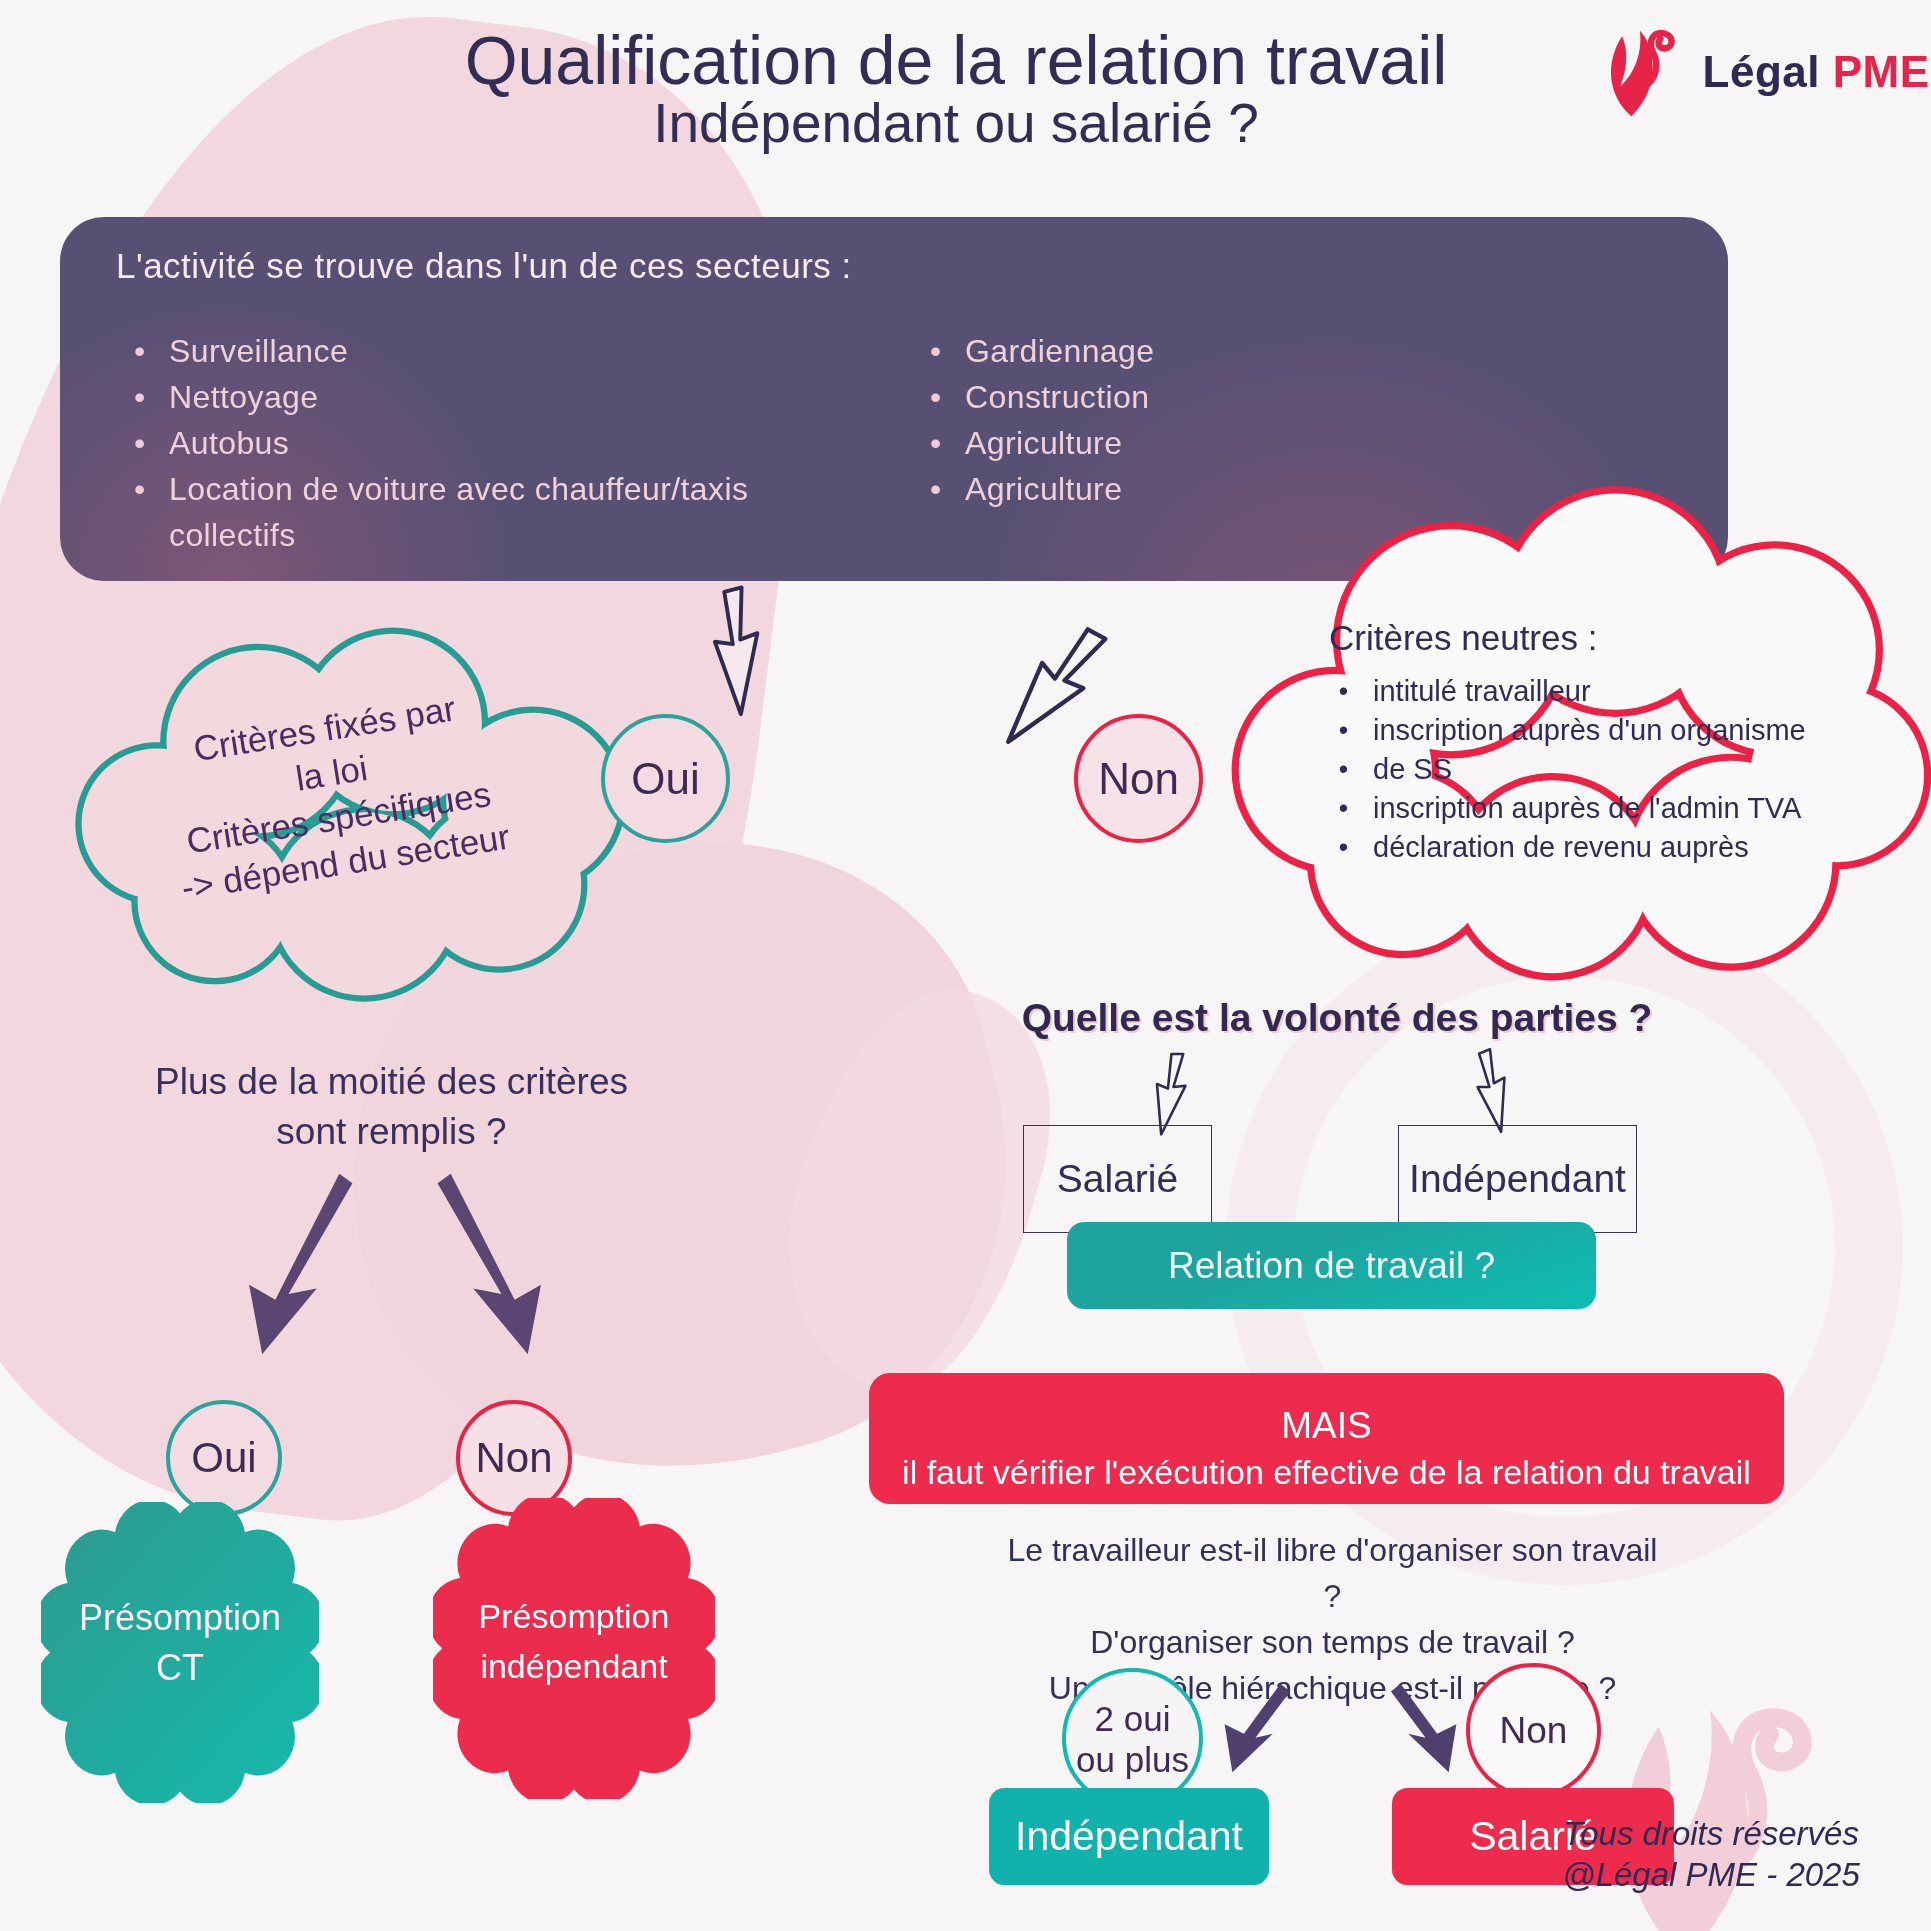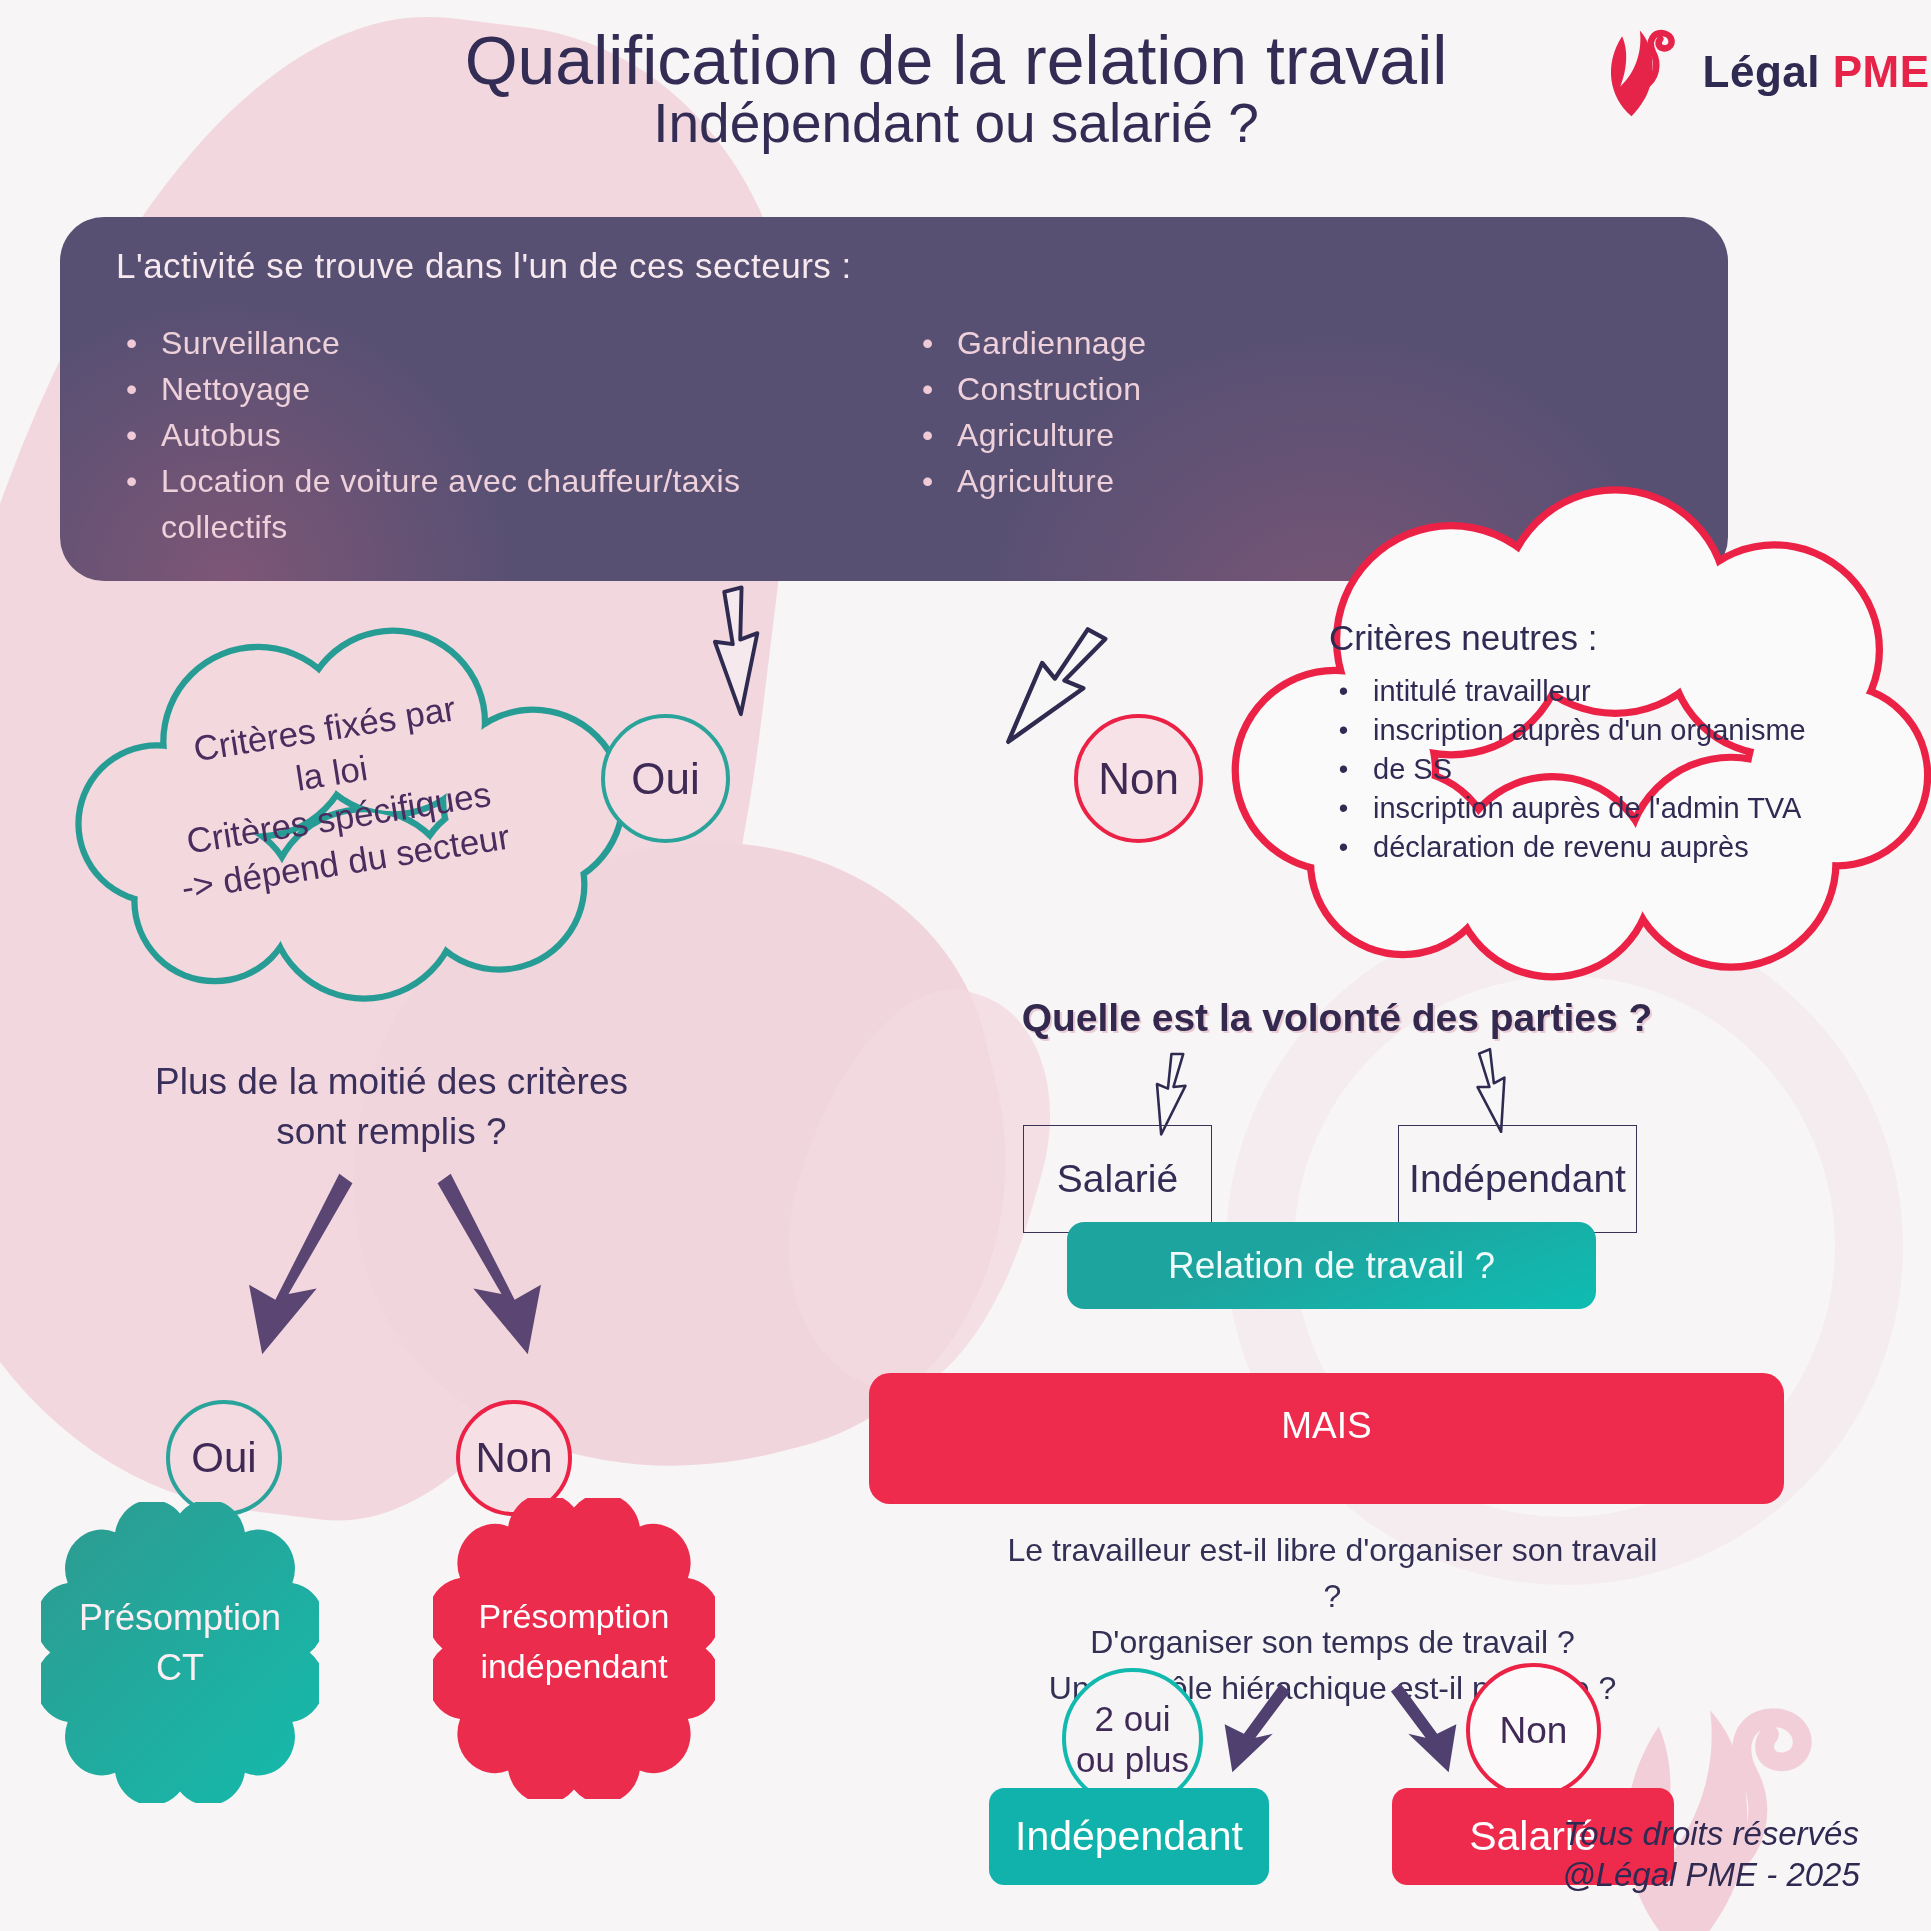--- a/index.html
+++ b/index.html
@@ -27,21 +27,21 @@
   .logo-text{font-size:44px;font-weight:700;color:#2f2a52;letter-spacing:0.5px;}
   .logo-text .accent{color:#e62349;}
 
   
   .sectors{left:60px;top:217px;width:1668px;height:364px;border-radius:44px;
     background-color:#575073;
     background-image:
       radial-gradient(ellipse 415px 406px at 10% 100%, rgba(164,92,122,.50), rgba(164,92,122,0) 70%),
       radial-gradient(ellipse 502px 415px at 76% 110%, rgba(164,92,122,.42), rgba(164,92,122,0) 70%);}
   .sectors-heading{position:absolute;left:56px;top:29px;font-size:35px;color:#f7e9ee;letter-spacing:0.5px;}
-  .sector-list{position:absolute;top:95px;margin:8px;padding:0;list-style:none;
+  .sector-list{position:absolute;top:95px;margin:16px;padding:0;list-style:none;
     font-size:32px;line-height:46px;color:#efd1db;letter-spacing:0.4px;}
   .sector-list.colL{left:56px;width:657px;}
   .sector-list.colR{left:852px;width:792px;}
   .sector-list li{position:relative;padding-left:37px;}
   .sector-list li::before{content:"•";position:absolute;left:1.9px;color:#f0cbd7;}
 
   
   .cloud{overflow:visible;}
   .law-cloud-wrap{left:60px;top:626px;width:565px;height:381px;}
   .law-text{position:absolute;left:29px;top:79px;width:492px;text-align:center;
@@ -283,20 +283,21 @@
     </svg>
     <div class="blob-label" style="font-size:34px;">
       <div>Présomption</div>
       <div>indépendant</div>
     </div>
   </div>
 
   <div class="abs relation-box">Relation de travail ?</div>
   <div class="abs mais-box">
     <div class="mais-l1">MAIS</div>
+    <div class="mais-l2">il faut vérifier l'exécution effective de la relation du travail</div>
   </div>
 
   <div class="abs exec-q z1">
     <div>Le travailleur est-il libre d'organiser son travail ?</div>
     <div>D'organiser son temps de travail ?</div>
     <div>Un contrôle hiérachique est-il possible ?</div>
   </div>
 
   <svg class="abs z1" style="left:1205px;top:1678px;width:97px;height:101px;" viewBox="0 0 100 105">
     <path d="M78 6 L88 14 L52 62 L70 58 L28 98 L20 48 L40 58 Z" fill="#4f4070"></path>

